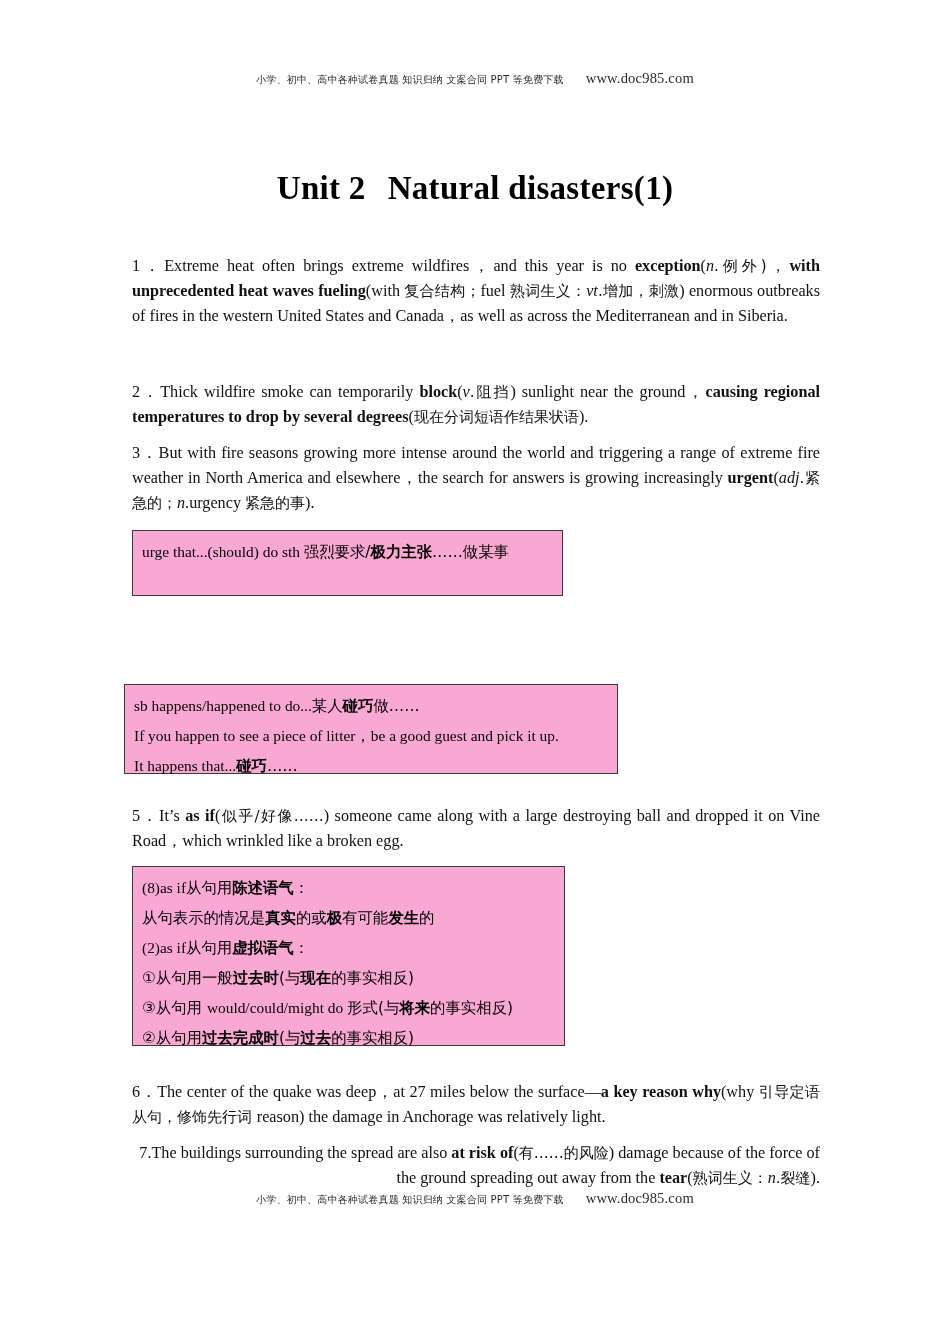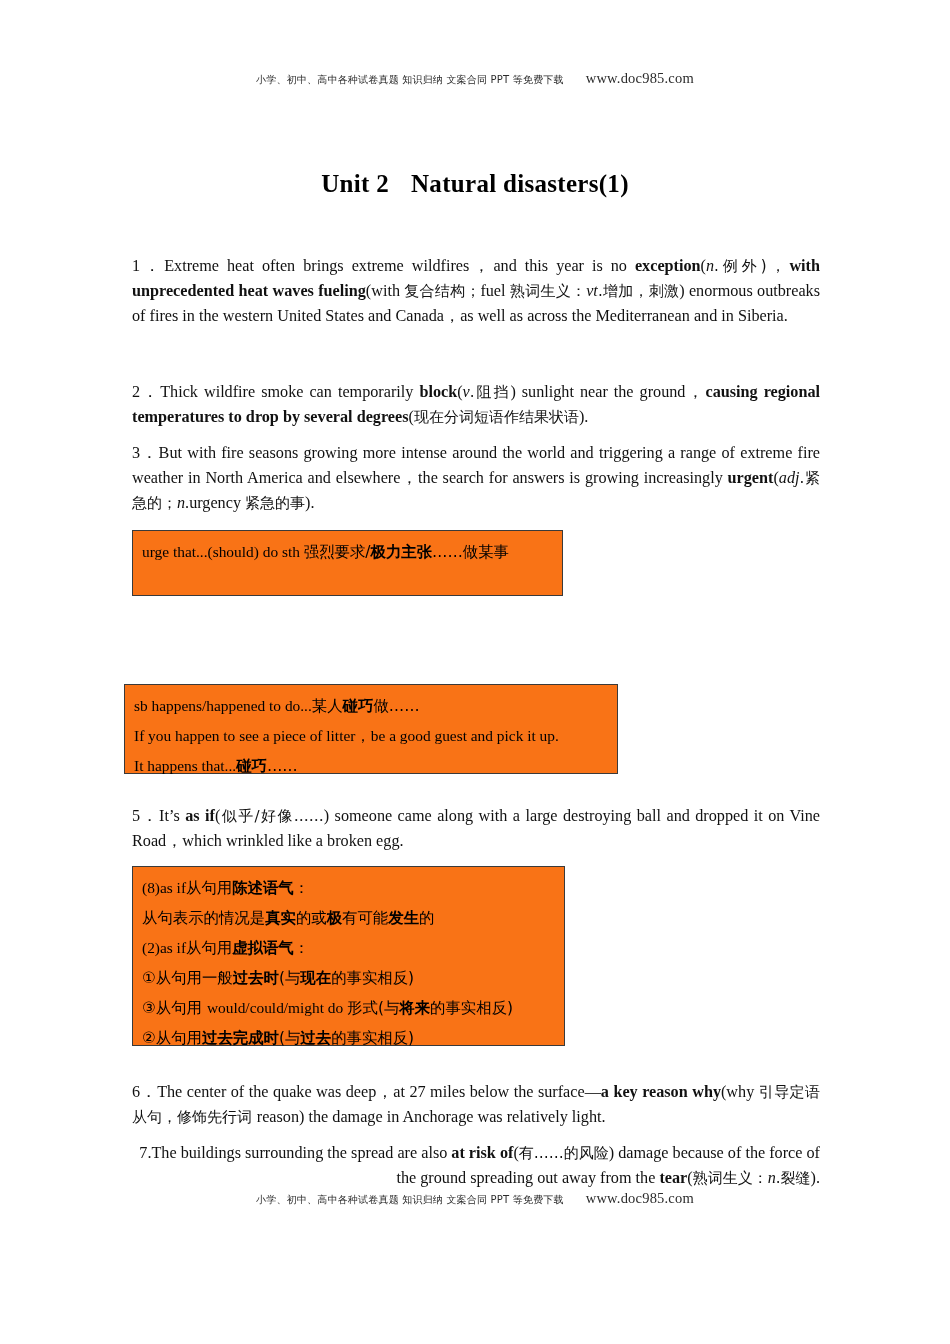--- a/index.html
+++ b/index.html
@@ -40,21 +40,21 @@
   #header-watermark { top: 70px; }
   #footer-watermark { top: 1190px; }
 
   
   #doc-title {
     position: absolute;
     left: 0;
     top: 170px;
     width: 950px;
     text-align: center;
-    font-size: 25px;
+    font-size: 33px;
     font-weight: bold;
     font-family: "Liberation Serif", "DejaVu Serif", serif;
     letter-spacing: 0.3px;
   }
   #doc-title .sp { display: inline-block; width: 22px; }
 
   
   .col {
     position: absolute;
     left: 132px;
@@ -86,21 +86,21 @@
   }
   .cnser {
     font-family: "DejaVu Serif", "Liberation Serif", serif;
     font-size: 15px;
   }
 
   
   .note-box {
     position: absolute;
     border: 1px solid #3a3a3a;
-    background: #f97316;
+    background: #f9a8d4;
     box-sizing: border-box;
     padding: 6px 8px 6px 9px;
   }
   .note-box p {
     margin: 0;
     font-size: 15.4px;
     line-height: 30px;
     white-space: nowrap;
     font-family: "Liberation Serif", "DejaVu Serif", serif;
   }

